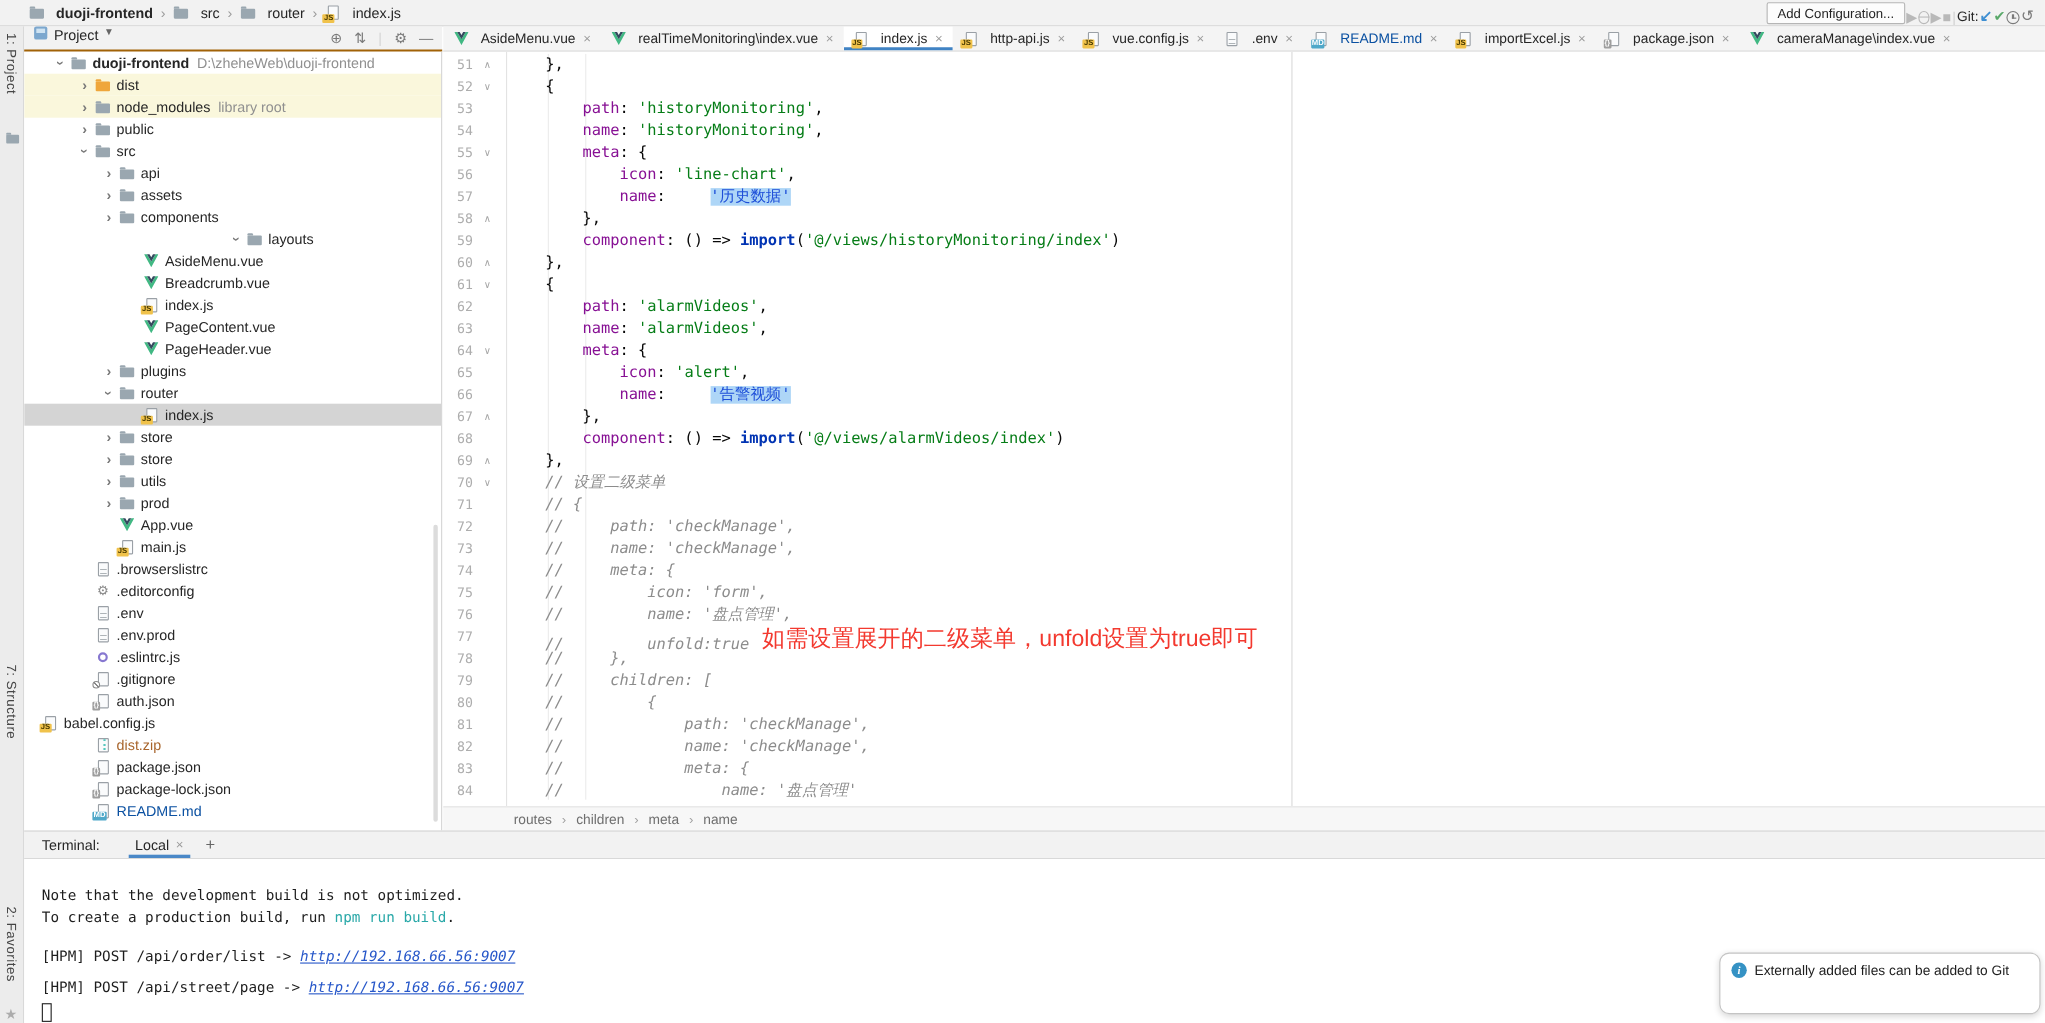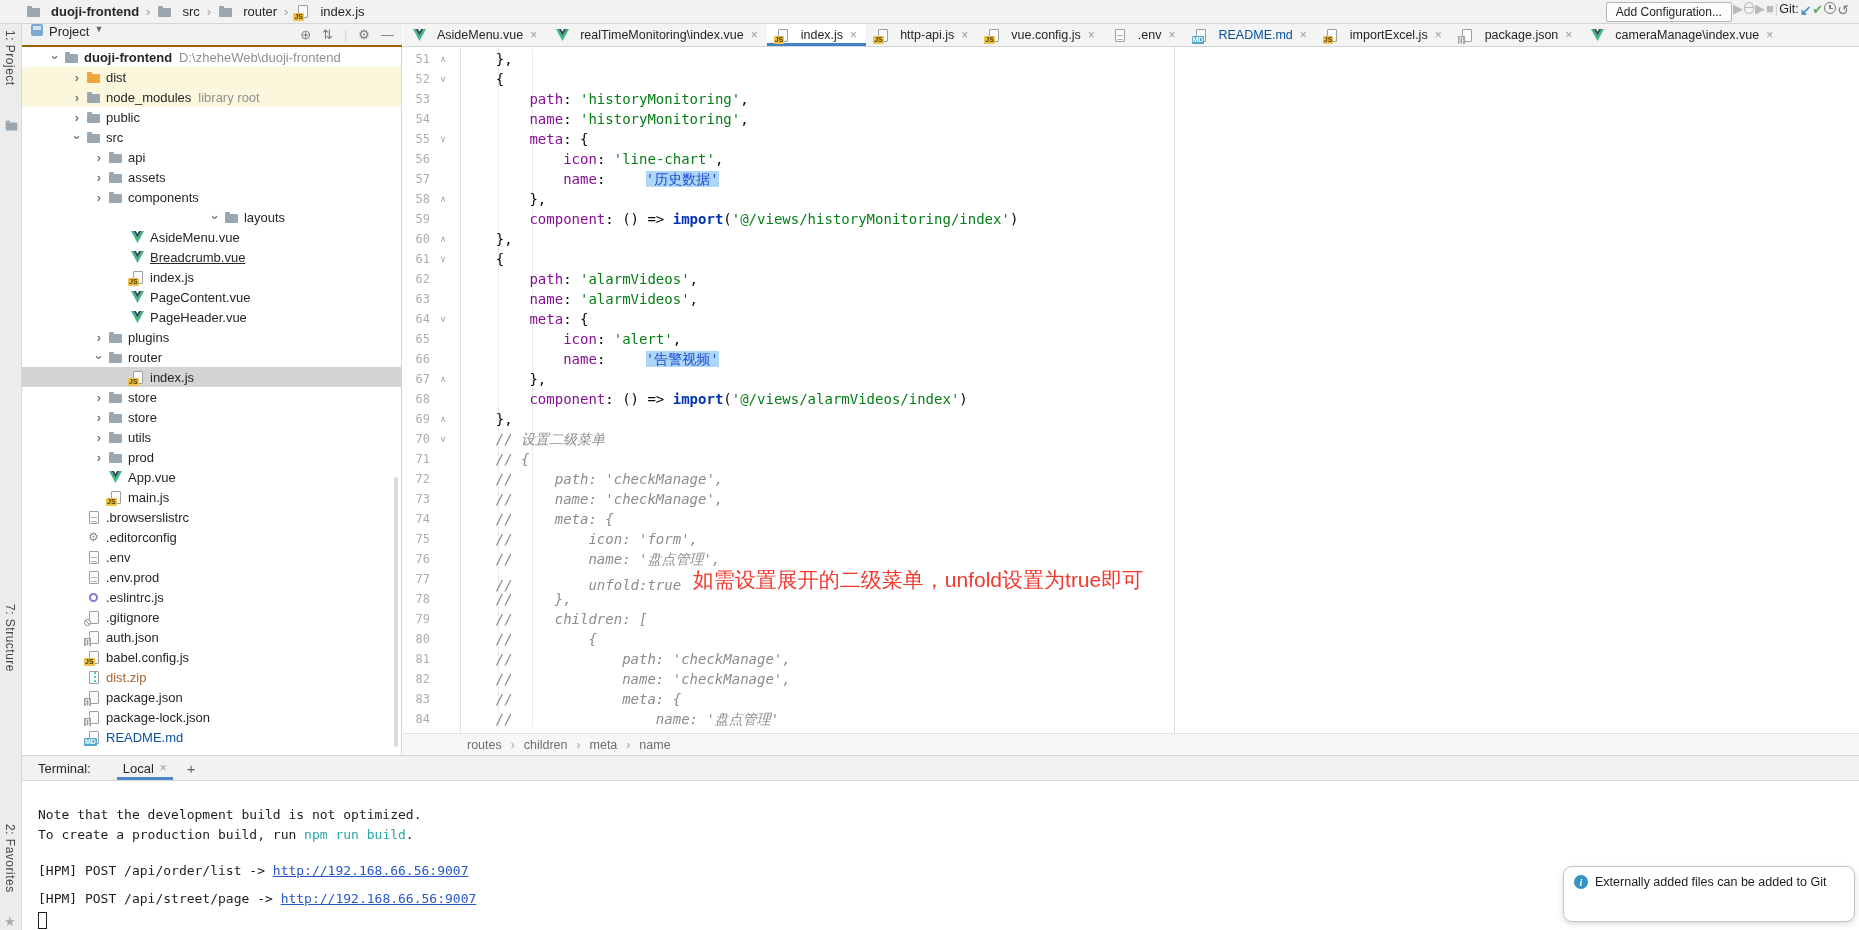--- a/index.html
+++ b/index.html
@@ -5,21 +5,21 @@
   * { margin:0; padding:0; box-sizing:border-box; }
   html,body { width:1859px; height:930px; background:#fff; font-family:"Liberation Sans", sans-serif; overflow:hidden; }
   #app { position:relative; width:1859px; height:930px; background:#fff; }
 
   
   #row1 { position:absolute; left:0; top:0; width:1859px; height:24px; background:#F2F2F2; border-bottom:1px solid #D4D4D4; display:flex; align-items:center; padding:0 10px 0 26px; font-size:13px; color:#262626; }
   #top-bc { display:flex; align-items:center; gap:4px; }
   .bc-item { display:flex; align-items:center; gap:5px; }
   .bc-label.b { font-weight:bold; }
   .bc-sep { color:#9C9C9C; margin:0 3px; font-size:13px; }
-  #row1-right { margin-left:auto; display:flex; align-items:flex-start; gap:1px; }
+  #row1-right { margin-left:auto; display:flex; align-items:flex-end; gap:1px; }
   #add-config { background:#FCFCFC; border:1px solid #B5B5B5; border-radius:2px; font-size:12px; color:#262626; padding:2px 9px; font-family:"Liberation Sans",sans-serif; }
   .tbi { font-size:13px; color:#B9B9B9; line-height:1; }
   .tbi.sep { color:#D0D0D0; }
   .gitlbl { font-size:12.5px; color:#262626; }
   .git-pull { color:#3F8FD2; font-weight:bold; font-size:14px; }
   .git-ok { color:#59A869; font-size:13px; }
   .git-undo { color:#7A7A7A; font-size:14px; }
   .bugico { display:inline-block; width:10px; height:12px; border:1.5px solid #B9B9B9; border-radius:50% / 44%; position:relative; }
   .bugico::after { content:''; position:absolute; left:-1px; right:-1px; top:4px; height:1.5px; background:#B9B9B9; }
   .clk { display:inline-block; width:12px; height:12px; border:1.5px solid #7A7A7A; border-radius:50%; position:relative; }
@@ -98,21 +98,21 @@
 
   
   #term-header { position:absolute; left:22px; top:755px; width:1837px; height:26px; background:#F2F2F2; border-top:1px solid #D4D4D4; border-bottom:1px solid #D9D9D9; display:flex; align-items:center; padding-left:16px; font-size:13px; color:#262626; }
   #term-tab { margin-left:26px; position:relative; height:100%; display:flex; align-items:center; padding:0 6px; }
   #term-tab .bar { position:absolute; left:0; right:0; bottom:0; height:3px; background:#4A88C7; }
   #term-tab .x { color:#9B9B9B; margin-left:6px; font-size:12px; }
   #term-plus { margin-left:14px; color:#666; font-size:15px; }
   #terminal { position:absolute; left:22px; top:781px; width:1837px; height:149px; background:#fff; padding:24px 0 0 16px; font:13px/20px "DejaVu Sans Mono", monospace; color:#1D1D1D; }
   .tline { white-space:pre; }
   .tt-cy { color:#29A8A8; }
-  .tt-ln { color:#2757C9; text-decoration:underline; }
+  .tt-ln { color:#2757C9; text-decoration:underline;font-style:italic; }
   #cursor { display:inline-block; width:9px; height:17px; border:1px solid #1D1D1D; margin-top:3px; }
 
   
   #notif { position:absolute; left:1563px; top:866px; width:292px; height:56px; background:#FFFFFF; border:1px solid #C4C4C4; border-radius:9px; box-shadow:0 2px 6px rgba(0,0,0,0.15); padding:8px 12px 6px 10px; font-size:12.5px; color:#1D1D1D; }
   #notif-row1 { display:flex; align-items:center; gap:7px; }
   .info-ic { flex:none; width:14px; height:14px; border-radius:50%; background:#3592C4; color:#fff; font-size:10px; font-weight:bold; display:flex; align-items:center; justify-content:center; font-family:"Liberation Serif",serif; font-style:italic; }
   #notif-actions { display:flex; justify-content:flex-end; gap:16px; margin-top:6px; }
   #notif-actions span { color:#2470B3;margin-top:42px; }
 </style>
 </head>
@@ -257,21 +257,21 @@
         <div class="trow" style="padding-left: 92px;">
           <span class="arr"></span>
           <span class="fic">
             <svg width="13" height="12" viewBox="0 0 24 22">
               <path fill="#41B883" d="M0 0h4.8L12 12.4 19.2 0H24L12 22z"></path>
               <path fill="#34495E" d="M4.8 0h4.3L12 5l2.9-5h4.3L12 12.4z"></path>
             </svg>
           </span>
           <span class="tname">AsideMenu.vue</span>
         </div>
-        <div class="trow" style="padding-left: 92px; text-decoration: underline;">
+        <div class="trow" style="padding-left: 92px;">
           <span class="arr"></span>
           <span class="fic">
             <svg width="13" height="12" viewBox="0 0 24 22">
               <path fill="#41B883" d="M0 0h4.8L12 12.4 19.2 0H24L12 22z"></path>
               <path fill="#34495E" d="M4.8 0h4.3L12 5l2.9-5h4.3L12 12.4z"></path>
             </svg>
           </span>
           <span class="tname">Breadcrumb.vue</span>
         </div>
         <div class="trow" style="padding-left: 92px;">
@@ -412,21 +412,21 @@
           <span class="tname">.gitignore</span>
         </div>
         <div class="trow" style="padding-left: 48px;">
           <span class="arr"></span>
           <span class="fic">
             <span class="doc"></span>
             <span class="badge bjson">{}</span>
           </span>
           <span class="tname">auth.json</span>
         </div>
-        <div class="trow" style="padding-left: 48px; align-items: center;">
+        <div class="trow" style=" align-items: center;">
           <span class="arr"></span>
           <span class="fic">
             <span class="doc"></span>
             <span class="badge bjs">JS</span>
           </span>
           <span class="tname">babel.config.js</span>
         </div>
         <div class="trow" style="padding-left: 48px;">
           <span class="arr"></span>
           <span class="fic">

